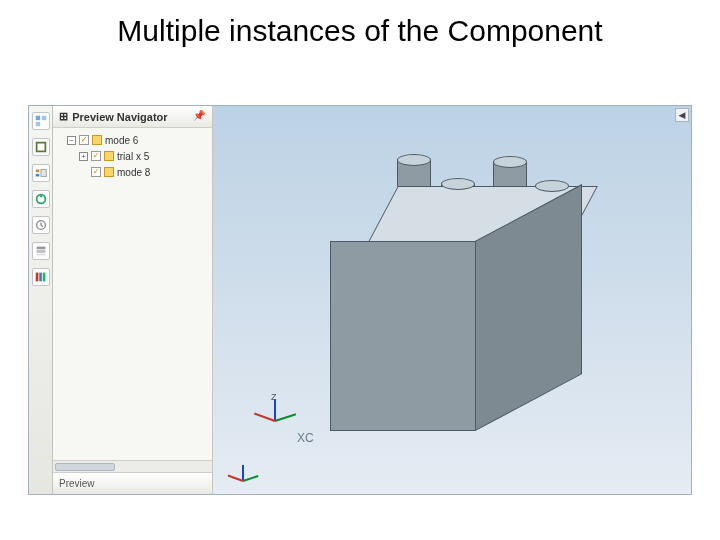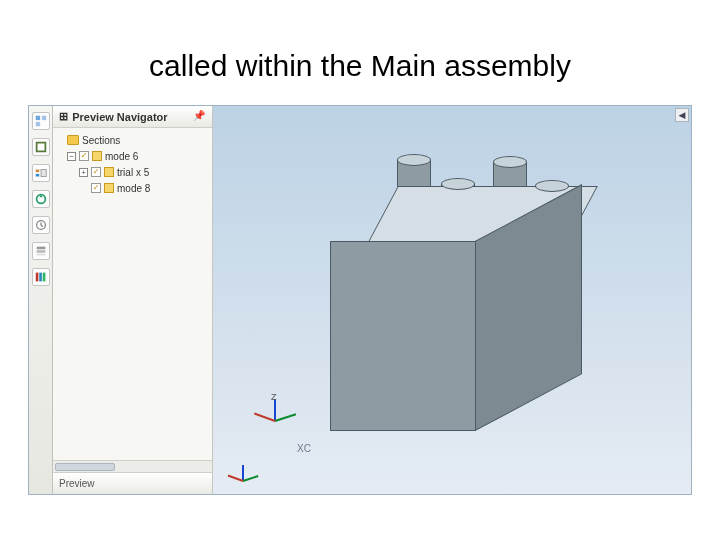--- a/index.html
+++ b/index.html
@@ -36,29 +36,28 @@
   .cyl-bot{width:34px;height:12px;border:1px solid #4b5a64;border-radius:50%;background:#8f9ba2;position:relative;top:-6px}
   .c1{left:34px;top:-38px}.c2{left:130px;top:-36px}.c3{left:78px;top:-14px}.c4{left:172px;top:-12px}
   .triad{position:absolute;left:36px;bottom:48px;width:52px;height:52px}
   .axis{position:absolute;left:26px;top:26px;width:22px;height:2px;transform-origin:left center}
   .ax-z{background:#1746d4;transform:rotate(-90deg)}
   .ax-y{background:#0c8a2e;transform:rotate(-18deg)}
   .ax-x{background:#c0392b;transform:rotate(200deg)}
   .ax-lbl{position:absolute;font-size:9px;color:#555}
   .mini-triad{position:absolute;left:4px;bottom:4px;width:36px;height:36px}
   .mini-triad .axis{width:16px}
-  .xc{position:absolute;left:84px;bottom:40px;font-size:10px;color:#6a7a87}
+  .xc{position:absolute;left:84px;bottom:49px;font-size:12px;color:#6a7a87}
 </style>
 </head>
 <body>
 
 <div class="slide">
   <div class="title">
-    <br>
-    <span>called within the Main assembly</span>
+    <span>Multiple instances of the Component</span><br>
   </div>
 
   <div class="app">
 
     <div class="left-toolbar">
       <div class="tb-ico">
           <svg viewBox="0 0 16 16">
             <rect x="2" y="2" width="5" height="5" fill="#6fa8dc"></rect>
             <rect x="9" y="2" width="5" height="5" fill="#a2c4e8"></rect>
             <rect x="2" y="9" width="5" height="5" fill="#a2c4e8"></rect>
@@ -104,24 +103,20 @@
         </div>
     </div>
 
     <div class="nav-panel">
       <div class="nav-header">
         <span style="margin-right:4px">⊞</span>
         <span>Preview Navigator</span>
         <span class="pin">📌</span>
       </div>
       <div class="tree">
-        <div class="tree-row ind1">
-          <div class="ico-folder"></div>
-          <span>Sections</span>
-        </div>
         <div class="tree-row ind1">
           <div class="tw">−</div>
           <div class="chk">✓</div>
           <div class="ico-cube"></div>
           <span>mode 6</span>
         </div>
         <div class="tree-row ind2">
           <div class="tw">+</div>
           <div class="chk">✓</div>
           <div class="ico-cube"></div>

